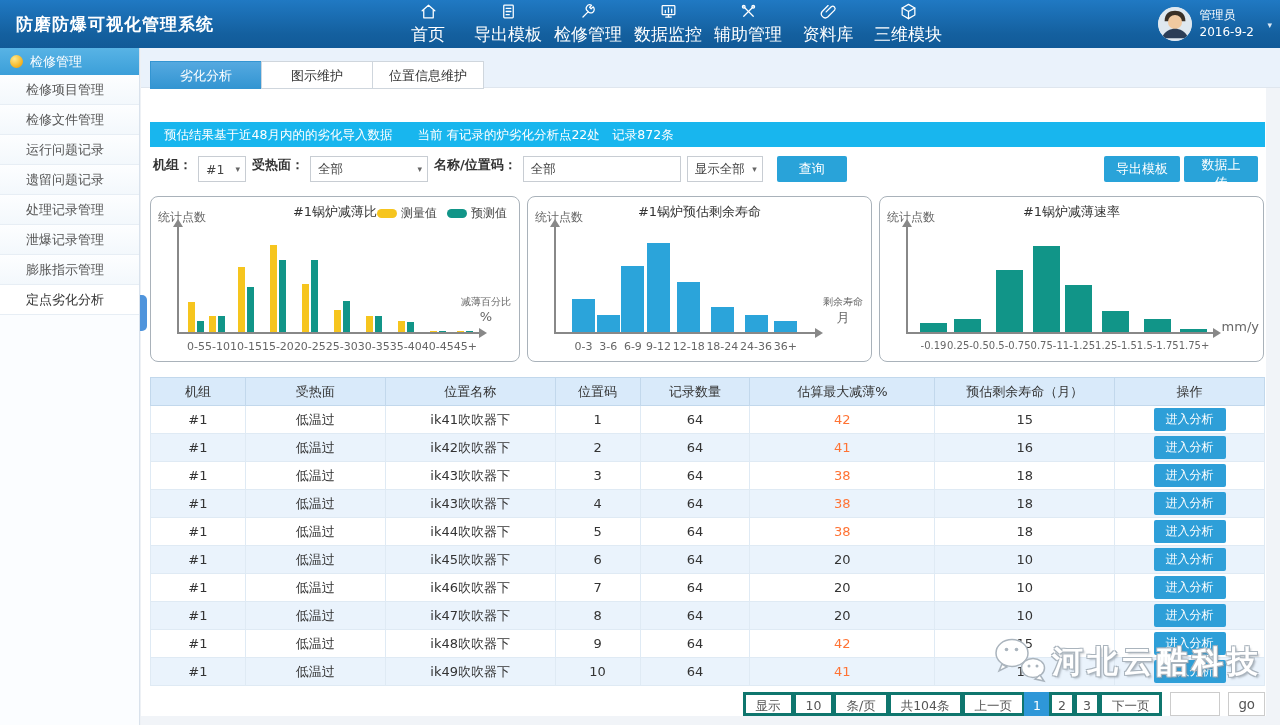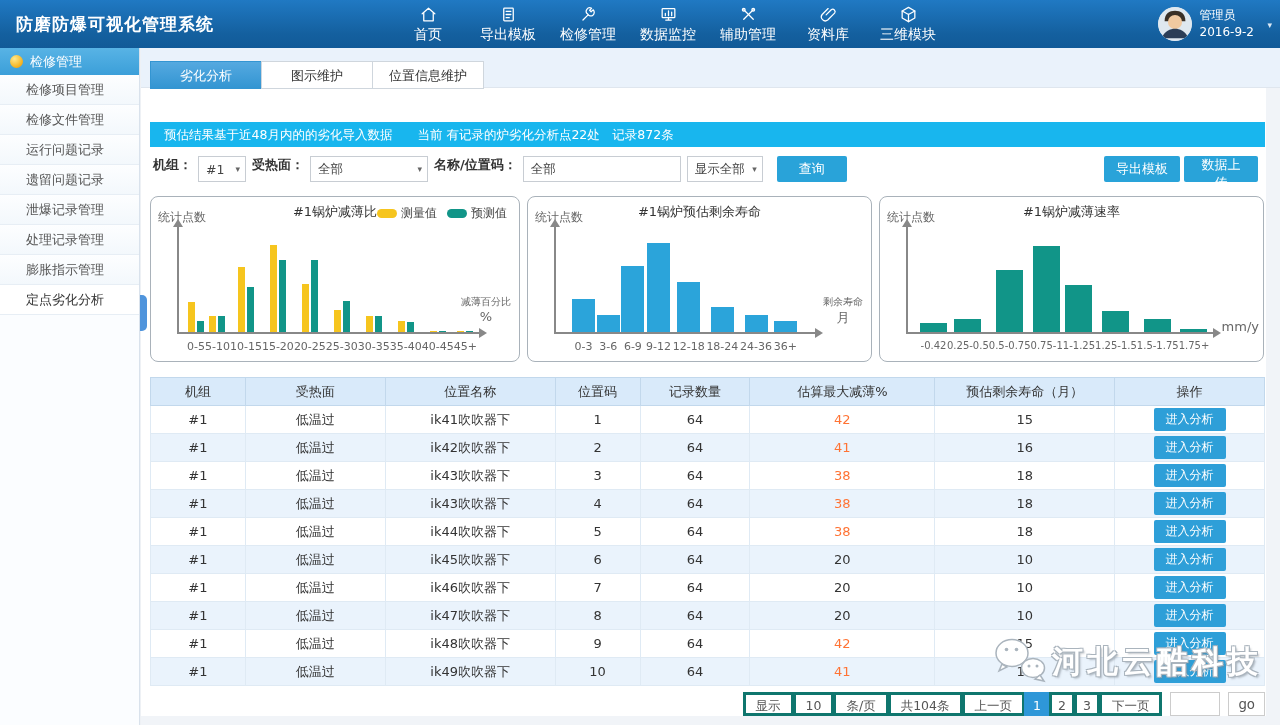--- a/index.html
+++ b/index.html
@@ -6,21 +6,21 @@
   html,body { width:1280px; height:725px; overflow:hidden; }
   body { font-family:"DejaVu Sans","Liberation Sans",sans-serif; background:#eef1f5; position:relative; font-size:13px; color:#333; }
 
   
   .topbar { position:absolute; left:0; top:0; width:1280px; height:48px;
     background:linear-gradient(180deg,#2079c3 0%,#14609f 70%,#115a98 100%); z-index:20; }
   .app-title { position:absolute; left:16px; top:13px; color:#fff; font-size:17px; font-weight:bold; letter-spacing:1px; }
   .nav { position:absolute; left:388px; top:0; height:48px; display:flex; }
   .nav-item { width:80px; height:48px; display:flex; flex-direction:column; align-items:center; justify-content:center; gap:2px; color:#fff; cursor:pointer; }
   .nav-item svg { width:19px; height:19px; display:block; }
-  .nav-label { font-size:14px; white-space:nowrap; }
+  .nav-label { font-size:17px; white-space:nowrap; }
   .user { position:absolute; right:26px; top:7px; display:flex; gap:8px; align-items:center; color:#fff; }
   .avatar { width:34px; height:34px; border-radius:50%; overflow:hidden; background:#cde; }
   .user-meta { font-size:12px; line-height:17px; }
   .user-caret { position:absolute; right:8px; top:20px; color:#dce9f5; font-size:9px; }
 
   
   .sidebar { position:absolute; left:0; top:48px; width:140px; bottom:0; background:#fbfdff; border-right:1px solid #d9e2ec; z-index:10; }
   .side-header { height:27px; background:linear-gradient(180deg,#58b3e5,#3b9fd9); color:#fff; display:flex; align-items:center; gap:7px; padding-left:10px; font-size:13px; }
   .ball { width:13px; height:13px; border-radius:50%; background:radial-gradient(circle at 35% 30%,#ffe98c,#f6b421 65%,#e09112); }
   .side-item { height:30px; line-height:29px; padding-left:26px; font-size:13px; color:#555; border-bottom:1px solid #e7eef5;
@@ -192,22 +192,22 @@
 <div class="sidebar">
   <div class="side-header">
     <span class="ball"></span>
     <span>检修管理</span>
   </div>
   <div id="sidebar-items">
       <div class="side-item">检修项目管理</div>
       <div class="side-item">检修文件管理</div>
       <div class="side-item">运行问题记录</div>
       <div class="side-item">遗留问题记录</div>
+      <div class="side-item">处理记录管理</div>
       <div class="side-item">泄爆记录管理</div>
-      <div class="side-item">处理记录管理</div>
       <div class="side-item">膨胀指示管理</div>
       <div class="side-item active">定点劣化分析</div>
     </div>
 </div>
 <div class="side-indicator"></div>
 
 <div class="main">
   <div class="top-strip"></div>
   <div class="right-strip"></div>
   <div class="bottom-strip"></div>
@@ -404,21 +404,21 @@
         <div class="ylab">统计点数</div>
         <div class="yarrow"></div>
         <div class="yline"></div>
         <div class="xline" style="right: 50px;"></div>
         <div class="xarrow" style="right: 42px;"></div>
         <div class="plot" style="left: 40px; right: 68px;">
           <div class="bar-group">
             <div class="bars">
               <div class="bar" style="height: 9px; background: rgb(17, 149, 136);"></div>
             </div>
-            <div class="cat">-0.42</div>
+            <div class="cat">-0.19</div>
           </div>
           <div class="bar-group">
             <div class="bars">
               <div class="bar" style="height: 13px; background: rgb(17, 149, 136);"></div>
             </div>
             <div class="cat">0.25-0.5</div>
           </div>
           <div class="bar-group">
             <div class="bars">
               <div class="bar" style="height: 62px; background: rgb(17, 149, 136);"></div>

